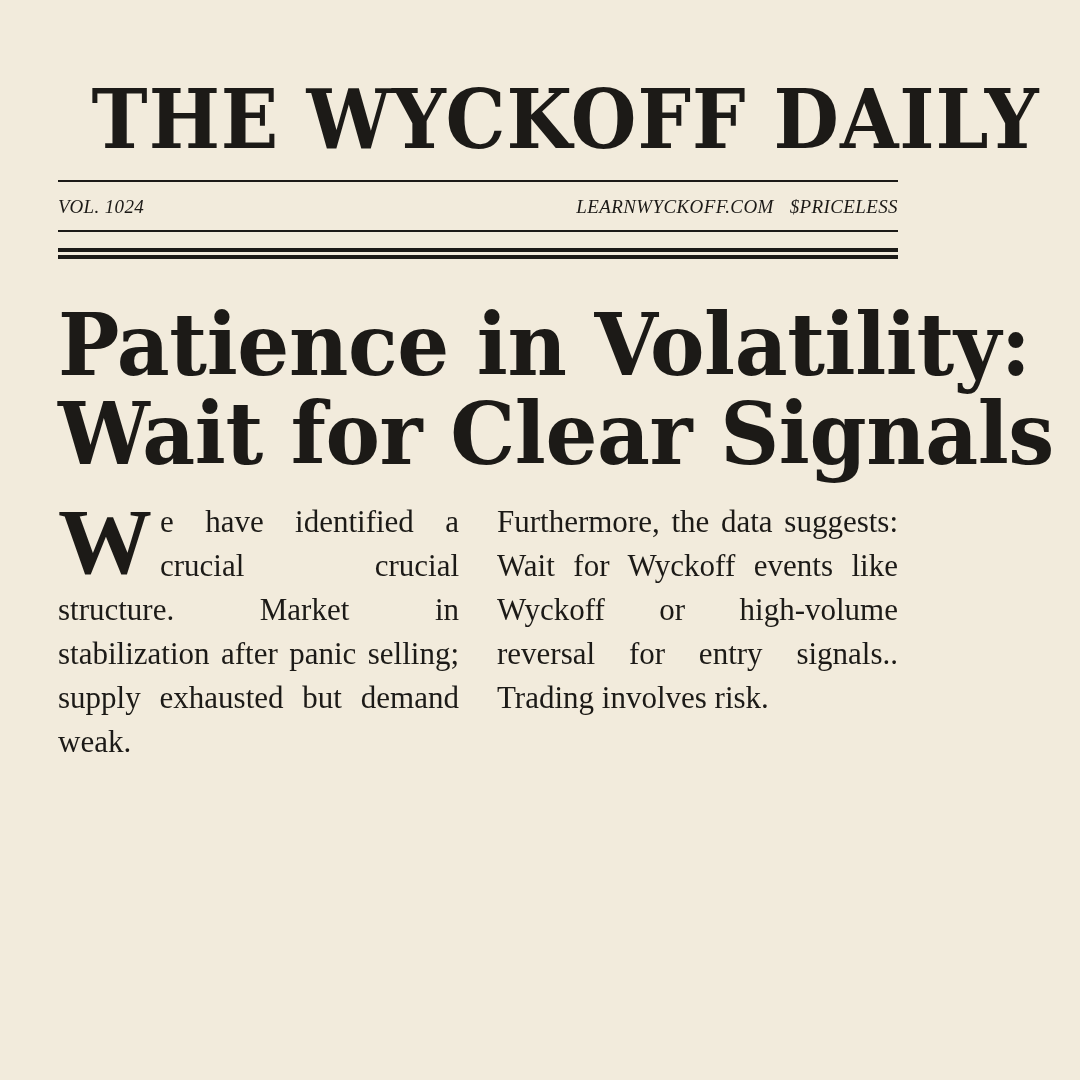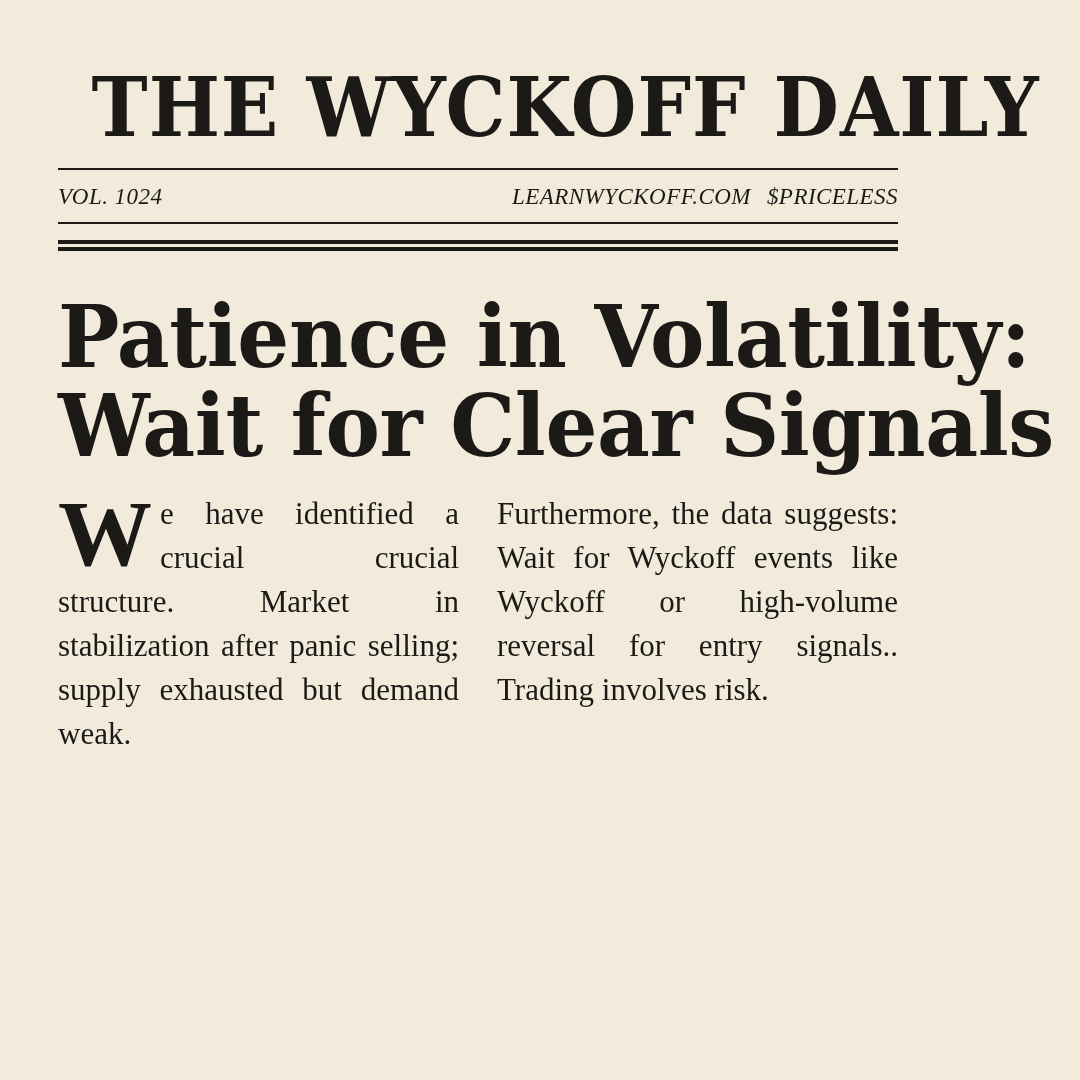--- a/index.html
+++ b/index.html
@@ -14,21 +14,21 @@
     color: #1c1a17;
     font-family: "Liberation Serif", "DejaVu Serif", serif;
     -webkit-font-smoothing: antialiased;
   }
 
   .page {
     position: relative;
     width: 956px;
     height: 1080px;
     box-sizing: border-box;
-    padding: 4px 58px;
+    padding: 16px 58px;
   }
 
   
   .masthead {
     text-align: center;
     padding-top: 62px;
   }
   .masthead-title {
     font-family: "DejaVu Serif", "Liberation Serif", serif;
     font-weight: 700;
@@ -65,21 +65,21 @@
     height: 4px;
     background: #1c1a17;
   }
 
   
   .dateline {
     display: flex;
     align-items: baseline;
     justify-content: space-between;
     font-style: italic;
-    font-size: 23px;
+    font-size: 19px;
     letter-spacing: 0.02em;
     padding: 14px 0 12px 0;
     font-family: "Liberation Serif", "DejaVu Serif", serif;
   }
   .dateline .dl-left   { flex: 0 0 auto; text-align: left; }
   .dateline .dl-center { flex: 1 1 auto; text-align: right; }
   .dateline .dl-right  { flex: 0 0 auto; text-align: right; margin-left: 16px; }
 
   
   .headline {

